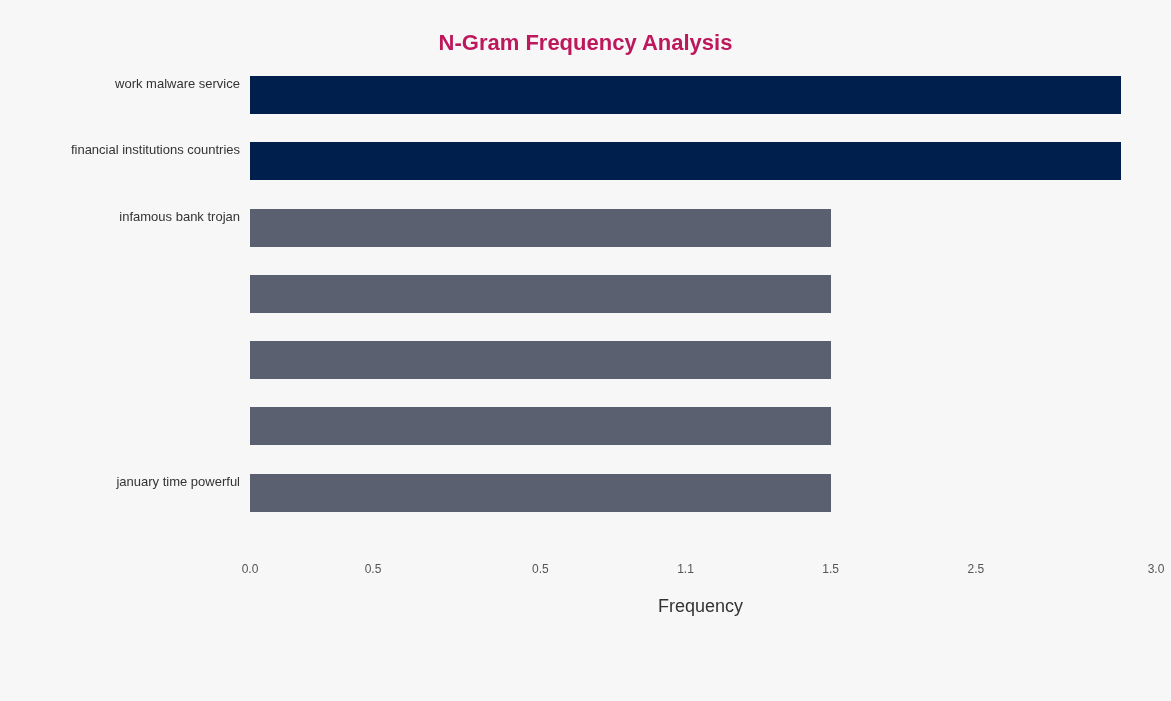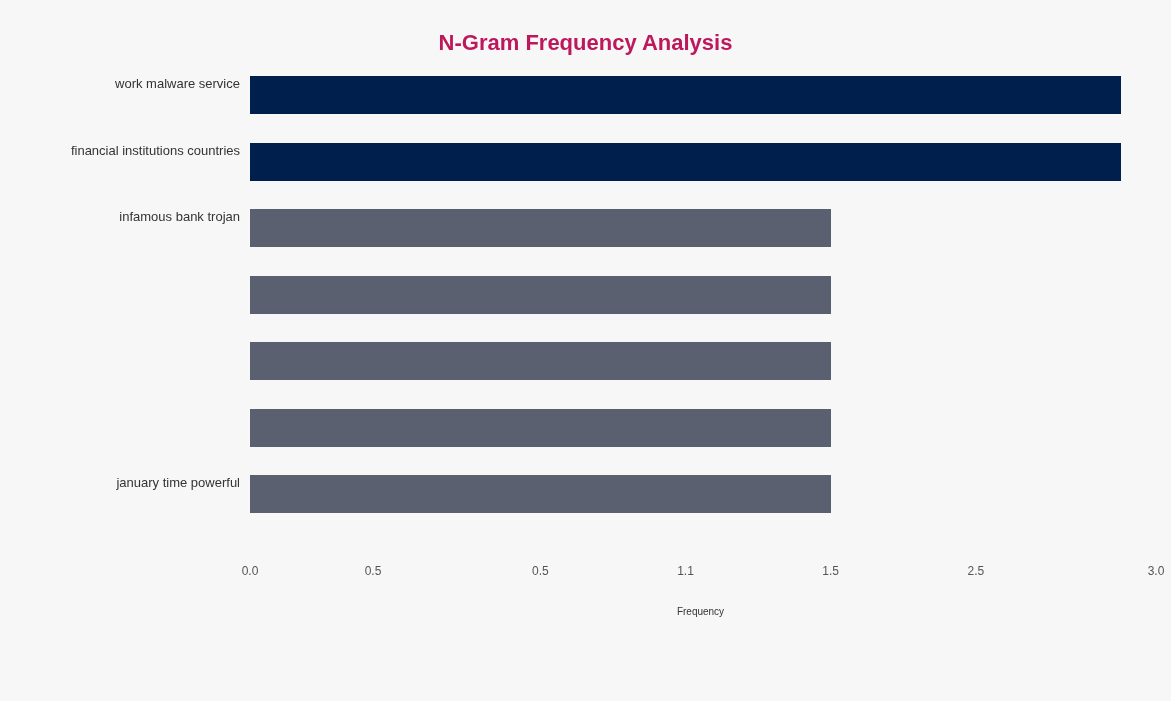--- a/index.html
+++ b/index.html
@@ -82,23 +82,23 @@
       height: 30px;
     }
     .x-tick {
       position: absolute;
       font-size: 12px;
       color: #555;
       transform: translateX(-50%);
     }
     .x-axis-label {
       text-align: center;
-      font-size: 10px;
+      font-size: 18px;
       color: #333;
-      margin-top: 12px;
+      margin-top: 4px;
       padding-left: 230px;
     }
   </style>
 </head>
 <body>
 
 <div class="chart-container">
   <h2 class="chart-title">N-Gram Frequency Analysis</h2>
 
   <div class="chart-area">

